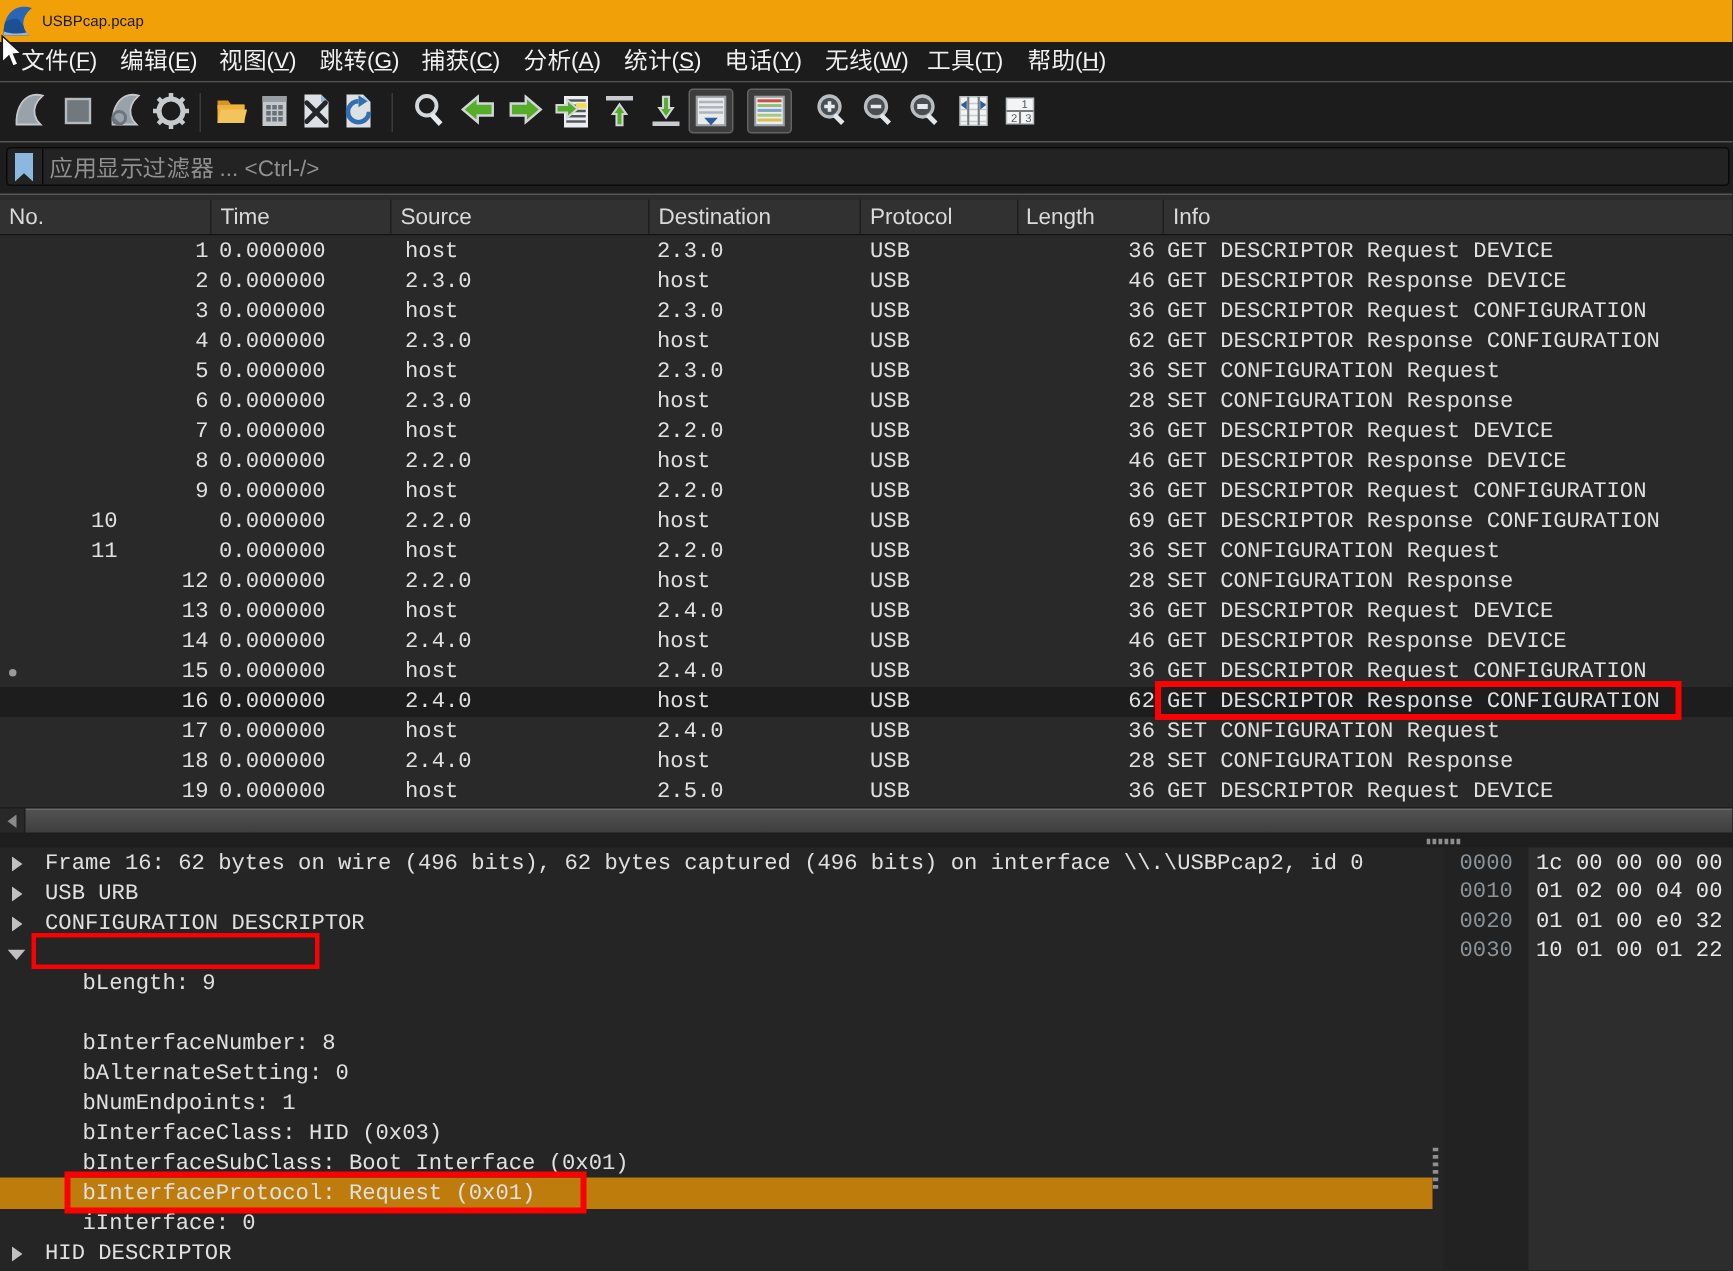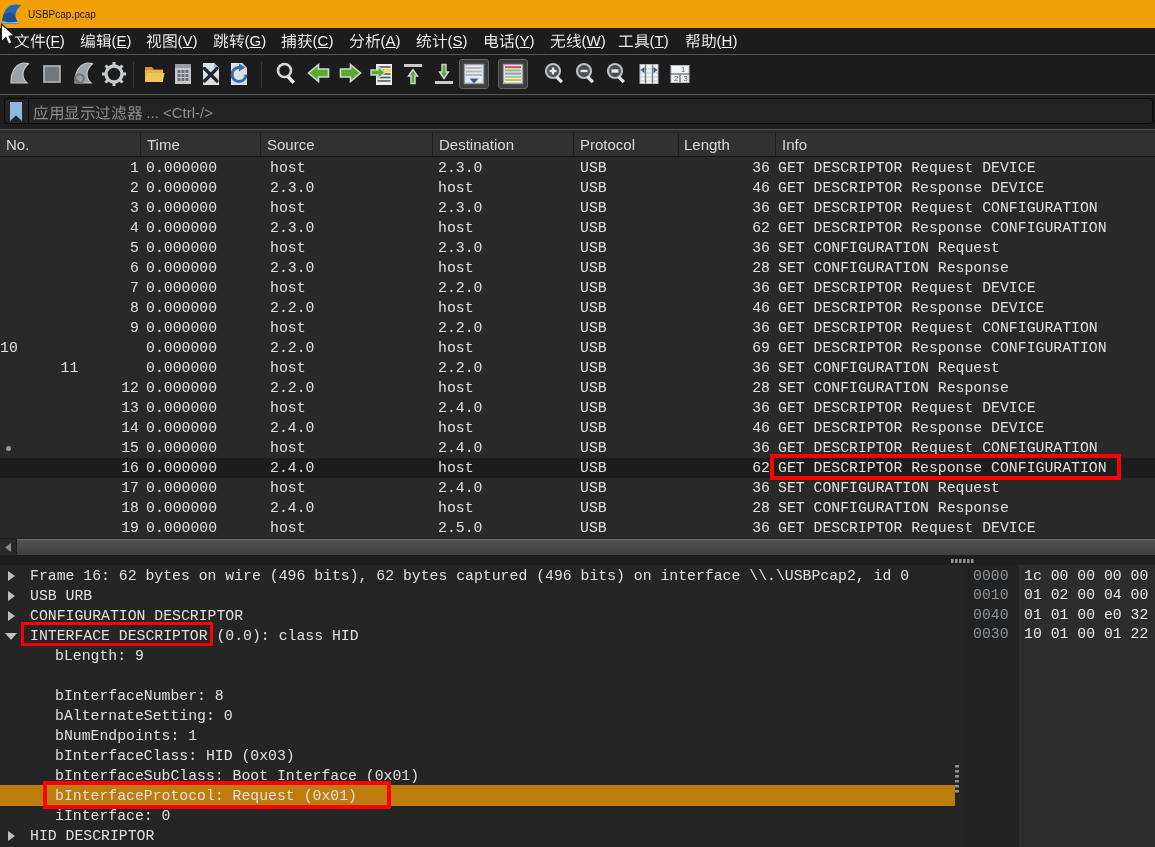--- a/index.html
+++ b/index.html
@@ -377,21 +377,21 @@
 <div class="ab mono" style="left:580px;top:298px;height:20px;line-height:20px">USB</div>
 <div class="ab mono" style="left:680px;top:298px;width:90px;height:20px;line-height:20px;text-align:right">46</div>
 <div class="ab mono" style="left:778px;top:298px;height:20px;line-height:20px">GET DESCRIPTOR Response DEVICE</div>
 <div class="ab mono" style="left:0;top:318px;width:139px;height:20px;line-height:20px;text-align:right">9</div>
 <div class="ab mono" style="left:146px;top:318px;height:20px;line-height:20px">0.000000</div>
 <div class="ab mono" style="left:270px;top:318px;height:20px;line-height:20px">host</div>
 <div class="ab mono" style="left:438px;top:318px;height:20px;line-height:20px">2.2.0</div>
 <div class="ab mono" style="left:580px;top:318px;height:20px;line-height:20px">USB</div>
 <div class="ab mono" style="left:680px;top:318px;width:90px;height:20px;line-height:20px;text-align:right">36</div>
 <div class="ab mono" style="left:778px;top:318px;height:20px;line-height:20px">GET DESCRIPTOR Request CONFIGURATION</div>
-<div class="ab mono" style="left:0;top:338px;width:139px;height:20px;line-height:20px;text-align:left">10</div>
+<div class="ab mono" style="left:0;top:338px;width:139px;height:20px;line-height:20px;text-align:center">10</div>
 <div class="ab mono" style="left:146px;top:338px;height:20px;line-height:20px">0.000000</div>
 <div class="ab mono" style="left:270px;top:338px;height:20px;line-height:20px">2.2.0</div>
 <div class="ab mono" style="left:438px;top:338px;height:20px;line-height:20px">host</div>
 <div class="ab mono" style="left:580px;top:338px;height:20px;line-height:20px">USB</div>
 <div class="ab mono" style="left:680px;top:338px;width:90px;height:20px;line-height:20px;text-align:right">69</div>
 <div class="ab mono" style="left:778px;top:338px;height:20px;line-height:20px">GET DESCRIPTOR Response CONFIGURATION</div>
 <div class="ab mono" style="left:0;top:358px;width:139px;height:20px;line-height:20px;text-align:center">11</div>
 <div class="ab mono" style="left:146px;top:358px;height:20px;line-height:20px">0.000000</div>
 <div class="ab mono" style="left:270px;top:358px;height:20px;line-height:20px">host</div>
 <div class="ab mono" style="left:438px;top:358px;height:20px;line-height:20px">2.2.0</div>
@@ -491,38 +491,37 @@
       <path d="M0,0 L7,5 L0,10 Z" fill="#c0c0c0"></path>
     </svg>
 <div class="ab mono" style="left:30px;top:586px;height:20px;line-height:20px">USB URB</div>
 <svg class="ab" style="left:8px;top:611px" width="7" height="10" viewBox="0 0 7 10">
       <path d="M0,0 L7,5 L0,10 Z" fill="#c0c0c0"></path>
     </svg>
 <div class="ab mono" style="left:30px;top:606px;height:20px;line-height:20px">CONFIGURATION DESCRIPTOR</div>
 <svg class="ab" style="left:5px;top:633px" width="12" height="7" viewBox="0 0 12 7">
       <path d="M0,0 L12,0 L6,7 Z" fill="#c0c0c0"></path>
     </svg>
-<div class="ab mono" style="left:30px;top:626px;height:20px;line-height:20px">INTERFACE DESCRIPTOR (0.0): class HID</div>
 <div class="ab mono" style="left:55px;top:646px;height:20px;line-height:20px">bLength: 9</div>
 <div class="ab mono" style="left:55px;top:686px;height:20px;line-height:20px">bInterfaceNumber: 8</div>
 <div class="ab mono" style="left:55px;top:706px;height:20px;line-height:20px">bAlternateSetting: 0</div>
 <div class="ab mono" style="left:55px;top:726px;height:20px;line-height:20px">bNumEndpoints: 1</div>
 <div class="ab mono" style="left:55px;top:746px;height:20px;line-height:20px">bInterfaceClass: HID (0x03)</div>
 <div class="ab mono" style="left:55px;top:766px;height:20px;line-height:20px">bInterfaceSubClass: Boot Interface (0x01)</div>
 <div class="ab mono" style="left:55px;top:786px;height:20px;line-height:20px">bInterfaceProtocol: Request (0x01)</div>
 <div class="ab mono" style="left:55px;top:806px;height:20px;line-height:20px">iInterface: 0</div>
 <svg class="ab" style="left:8px;top:831px" width="7" height="10" viewBox="0 0 7 10">
       <path d="M0,0 L7,5 L0,10 Z" fill="#c0c0c0"></path>
     </svg>
 <div class="ab mono" style="left:30px;top:826px;height:20px;line-height:20px">HID DESCRIPTOR</div>
 <div class="ab mono" style="left:973px;top:567.0px;height:19px;line-height:19px;color:#8b949b">0000</div>
 <div class="ab mono" style="left:1024px;top:567.0px;height:19px;line-height:19px;color:#e8e8e8">1c 00 00 00 00</div>
 <div class="ab mono" style="left:973px;top:586.3px;height:19px;line-height:19px;color:#8b949b">0010</div>
 <div class="ab mono" style="left:1024px;top:586.3px;height:19px;line-height:19px;color:#e8e8e8">01 02 00 04 00</div>
-<div class="ab mono" style="left:973px;top:605.7px;height:19px;line-height:19px;color:#8b949b">0040</div>
+<div class="ab mono" style="left:973px;top:605.7px;height:19px;line-height:19px;color:#8b949b">0020</div>
 <div class="ab mono" style="left:1024px;top:605.7px;height:19px;line-height:19px;color:#e8e8e8">01 01 00 e0 32</div>
 <div class="ab mono" style="left:973px;top:625.0px;height:19px;line-height:19px;color:#8b949b">0030</div>
 <div class="ab mono" style="left:1024px;top:625.0px;height:19px;line-height:19px;color:#e8e8e8">10 01 00 01 22</div>
 <div class="ab" style="left:770px;top:454px;width:351px;height:26px;border:4px solid #fb0101"></div>
 <div class="ab" style="left:21px;top:622px;width:192px;height:24px;border:3.5px solid #fb0101"></div>
 <div class="ab" style="left:43px;top:781px;width:348px;height:28px;border:4px solid #fb0101"></div>
 <svg class="ab" style="left:0px;top:23px" width="16" height="25" viewBox="0 0 16 25">
 <path d="M1.5,1 L1.5,18.6 L5.9,14.4 L8.6,21.2 L12.0,19.8 L9.2,13.1 L14.3,12.6 Z" fill="#ffffff" stroke="#1a1a1a" stroke-width="1.1"></path>
 </svg>
 </div>

